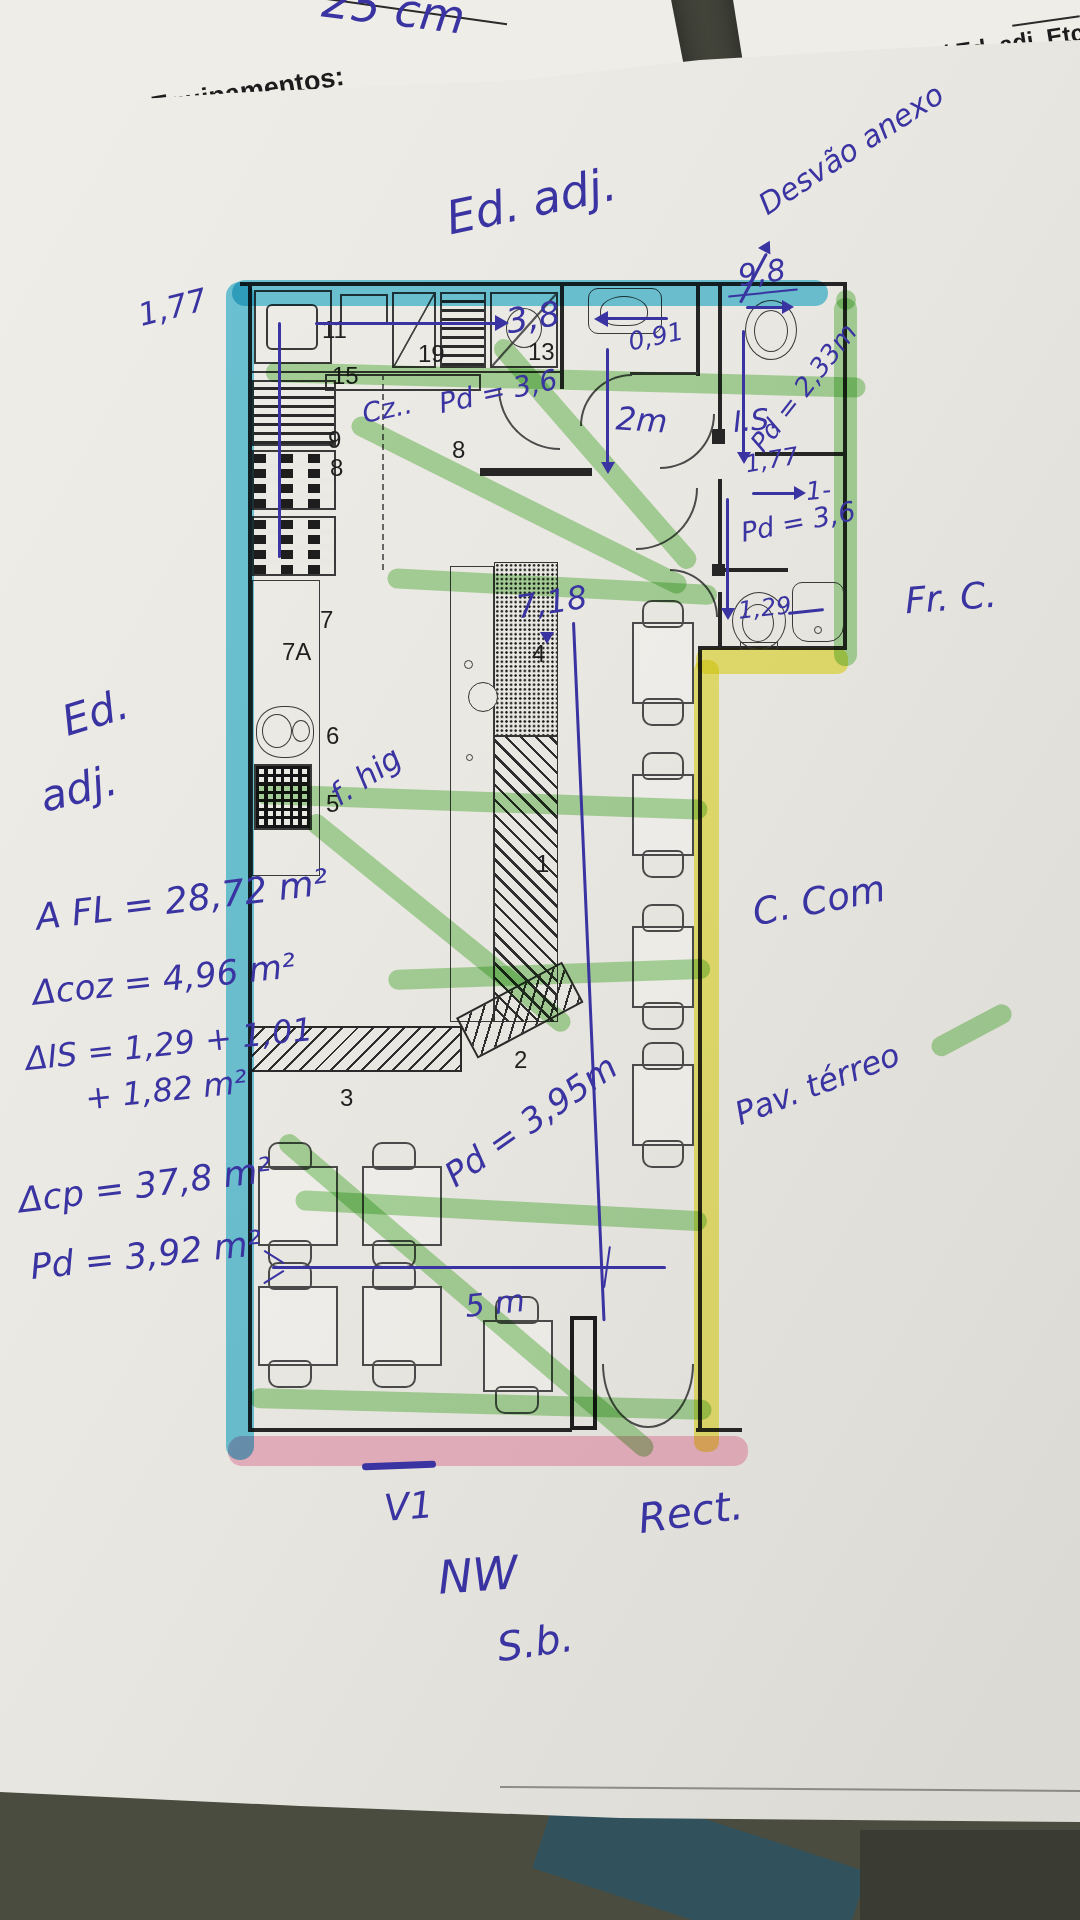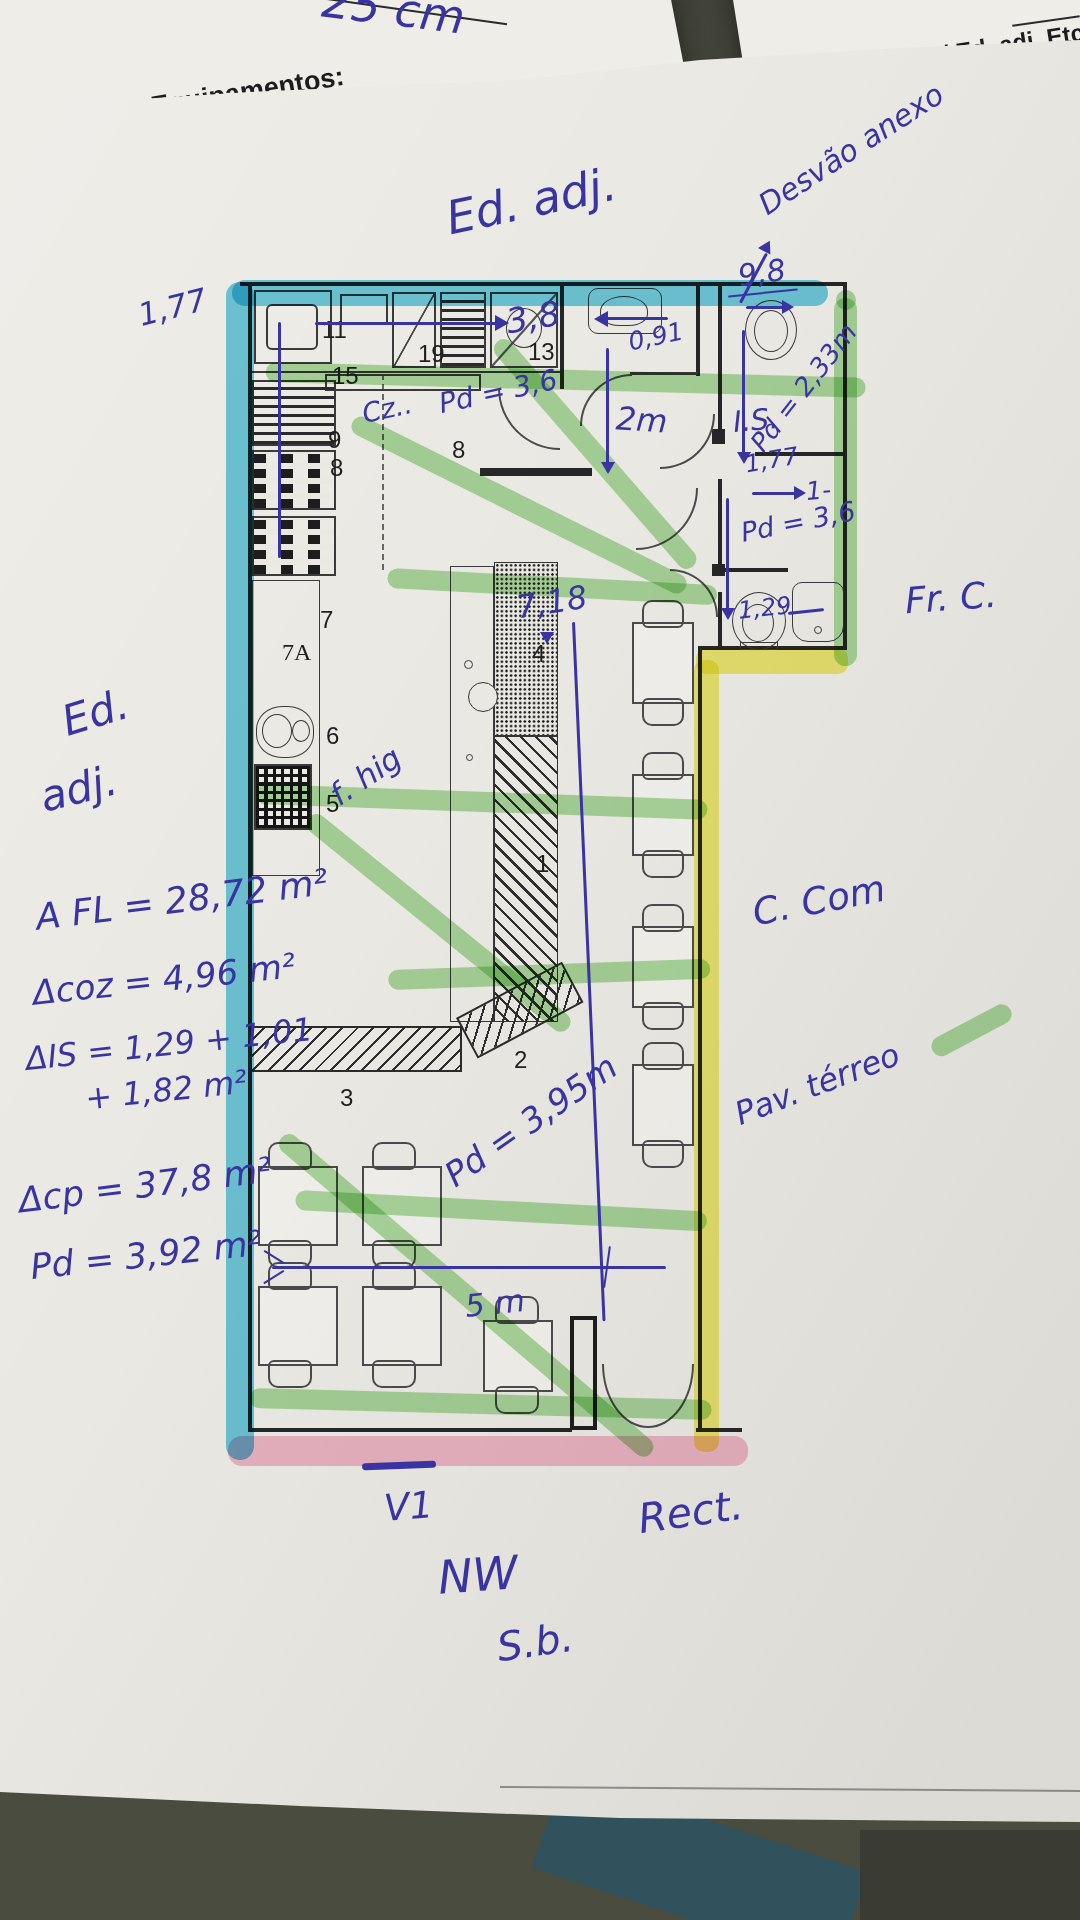--- a/index.html
+++ b/index.html
@@ -172,21 +172,21 @@
     <div class="chair" style="left:255px;top:1112px;width:44px;height:28px;border-radius:6px 6px 10px 10px;"></div>
 
     <div class="num" style="left:82px;top:44px;">11</div>
     <div class="num" style="left:178px;top:68px;">19</div>
     <div class="num" style="left:288px;top:66px;">13</div>
     <div class="num" style="left:92px;top:90px;">15</div>
     <div class="num" style="left:88px;top:154px;">9</div>
     <div class="num" style="left:90px;top:182px;">8</div>
     <div class="num" style="left:212px;top:164px;">8</div>
     <div class="num" style="left:80px;top:334px;">7</div>
-    <div class="num" style="left:42px;top:366px;font-family:Liberation Serif, serif;">7A</div>
+    <div class="num" style="left:42px;top:366px;">7A</div>
     <div class="num" style="left:86px;top:450px;">6</div>
     <div class="num" style="left:86px;top:518px;">5</div>
     <div class="num" style="left:292px;top:368px;">4</div>
     <div class="num" style="left:296px;top:578px;">1</div>
     <div class="num" style="left:274px;top:774px;">2</div>
     <div class="num" style="left:100px;top:812px;">3</div>
   </div>
 
   <div class="hl cyan" style="left:232px;top:280px;width:596px;height:26px;"></div>
   <div class="hl cyan" style="left:226px;top:282px;width:28px;height:1178px;"></div>

